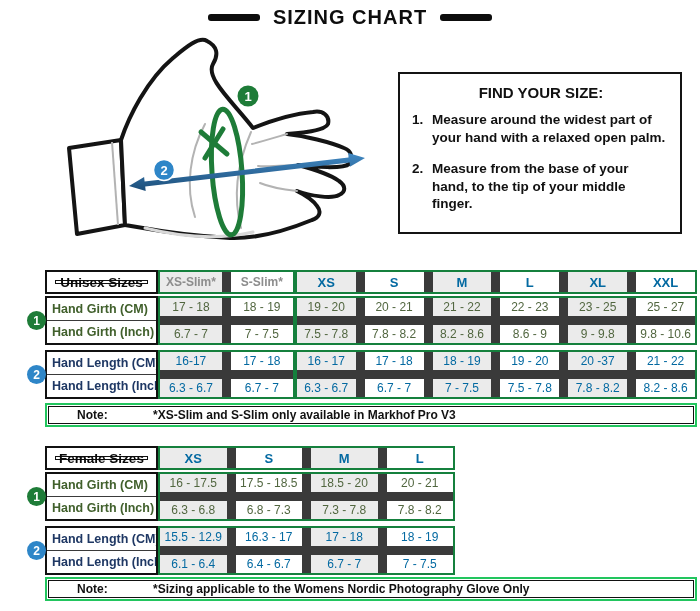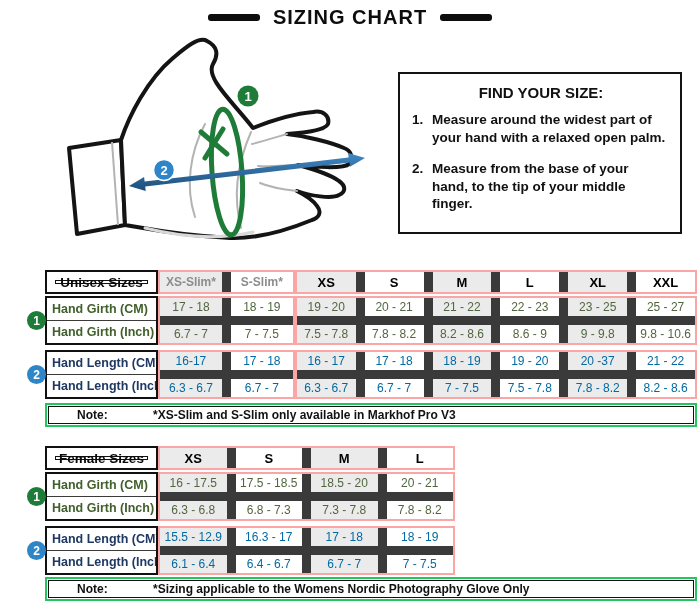--- a/index.html
+++ b/index.html
@@ -28,28 +28,28 @@
   
   .size-table{position:absolute;}
   .u-table{left:45px;top:270px;width:652px;}
   .f-table{left:45px;top:446px;width:410px;}
   .t-row{display:flex;align-items:stretch;}
   .t-header-row{height:24px;margin-bottom:2px;}
   .t-section{height:49px;margin-bottom:5px;}
   .t-label-box{width:113px;flex:0 0 113px;border:2px solid #111;background:#fff;padding:8px;}
   .t-label-inner{border:1px solid #111;height:100%;display:flex;align-items:center;
                  justify-content:center;font-weight:700;font-size:13.5px;color:#0a0a0a;}
-  .t-group{border:2px solid #fca5a5;display:grid;background:#3a3a3a;gap:9px;
+  .t-group{border:2px solid #15803d;display:grid;background:#3a3a3a;gap:9px;
            grid-template-columns:repeat(var(--n),1fr);flex:var(--n) 1 0;}
   .t-labels{width:113px;flex:0 0 113px;border:2px solid #111;display:grid;
             grid-template-rows:1fr 1fr;background:#3a3a3a;gap:1px;}
   .t-cell{display:flex;align-items:center;justify-content:center;background:#fff;
           font-size:12px;overflow:hidden;white-space:nowrap;}
   .t-cell.shade{background:#ebebeb;}
-  .t-head-cell{font-weight:700;font-size:13px;color:#000000;}
+  .t-head-cell{font-weight:700;font-size:13px;color:#0369a1;}
   .t-head-cell.slim-text{color:#8d8d8d;font-weight:600;font-size:12px;}
   .t-label-cell{justify-content:flex-start;padding-left:5px;font-weight:700;font-size:12.5px;}
   .t-label-cell.girth{color:#41602c;}
   .t-label-cell.length{color:#1f3864;}
   .t-val-cell.girth{color:#51663f;}
   .t-val-cell.length{color:#0369a1;}
 
   
   .note-box{position:absolute;left:45px;width:652px;height:24px;border:2px solid #22c55e;
             background:#fff;padding:1px;}

